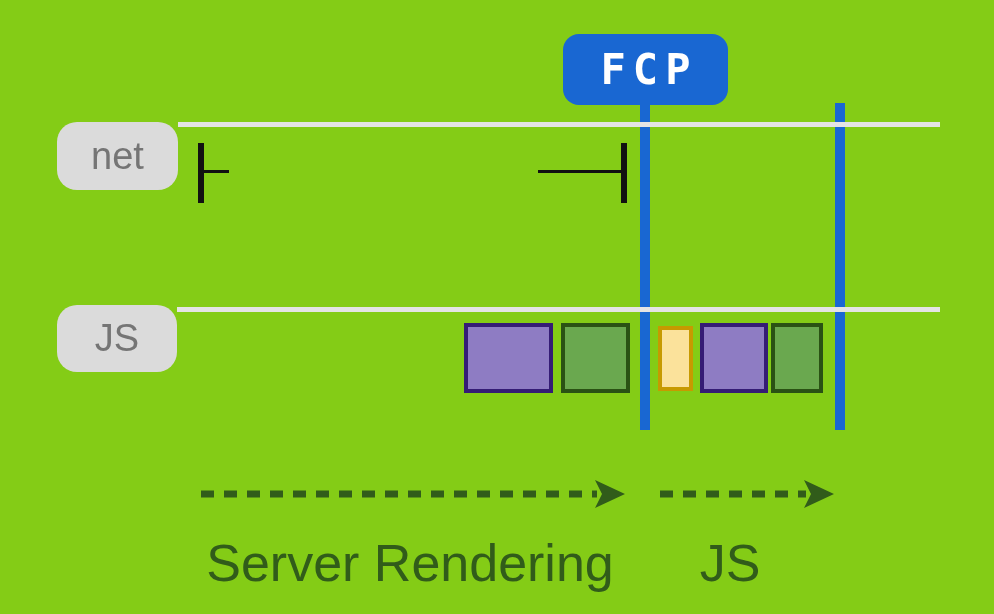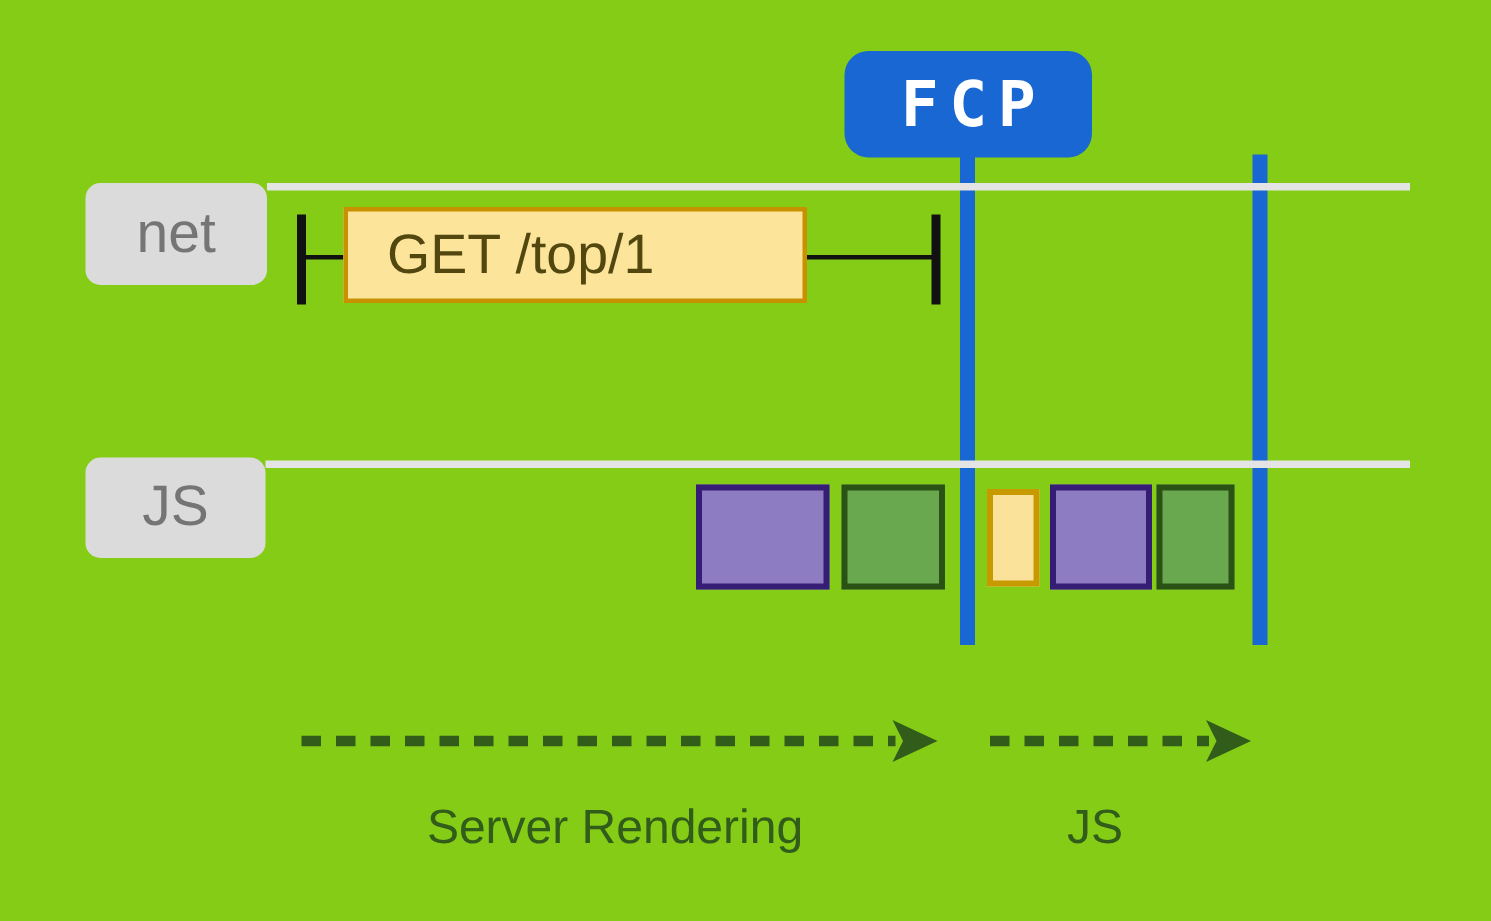--- a/index.html
+++ b/index.html
@@ -44,21 +44,21 @@
     height: 5px;
     background: var(--lane-gray);
   }
   .rail-net { left: 178px; top: 122px; width: 762px; }
   .rail-js  { left: 177px; top: 307px; width: 763px; }
   
   .lane-label {
     position: absolute;
     background: var(--label-box-gray);
     color: var(--label-text-gray);
-    border-radius: 10px;
+    border-radius: 20px;
     display: flex;
     align-items: center;
     justify-content: center;
     font-size: 38px;
   }
   .label-net { left: 57px; top: 122px; width: 121px; height: 68px; }
   .label-js  { left: 57px; top: 305px; width: 120px; height: 67px; }
   
   .whisker-cap {
     position: absolute;
@@ -100,21 +100,21 @@
   .js-block.green  { background: var(--script-green-fill);  border: 4px solid var(--script-green-border); }
   .js-block.yellow { background: var(--script-yellow-fill); border: 4px solid var(--script-yellow-border); }
   
   .arrows-svg { position: absolute; left: 0; top: 0; }
   .dash-line { stroke: var(--phase-green); stroke-width: 7; }
   .arrow-head { fill: var(--phase-green); }
   .phase-label {
     position: absolute;
     top: 533px;
     color: var(--phase-green);
-    font-size: 32px;
+    font-size: 52px;
     text-align: center;
   }
   .phase-server { left: 200px; width: 420px; }
   .phase-js     { left: 630px; width: 200px; }
 </style>
 </head>
 <body>
 
 <div class="stage" style="--marker-blue: #1967D2; --lane-gray: #E4E4E4; --label-box-gray: #DBDBDB; --label-text-gray: #757575; --request-fill: #FCE59B; --request-border: #C79100; --request-text: #51470F; --script-purple-fill: #8E7CC3; --script-purple-border: #351C75; --script-green-fill: #6AA84F; --script-green-border: #2A5214; --script-yellow-fill: #FBE29B; --script-yellow-border: #C79A00; --phase-green: #315C1A;">
 
@@ -123,21 +123,20 @@
   <div class="marker-line line-tti"></div>
 
   <div class="lane-rail rail-net"></div>
   <div class="lane-rail rail-js"></div>
 
   <div class="lane-label label-net">net</div>
   <div class="lane-label label-js">JS</div>
 
   <div class="whisker-cap cap-left"></div>
   <div class="whisker-conn conn-left"></div>
-  <div class="request-bar">GET /top/1</div>
   <div class="whisker-conn conn-right"></div>
   <div class="whisker-cap cap-right"></div>
 
   <div>
       <div class="js-block purple" style="left: 464px; top: 323px; width: 89px; height: 70px;"></div>
       <div class="js-block green" style="left: 561px; top: 323px; width: 69px; height: 70px;"></div>
       <div class="js-block yellow" style="left: 658px; top: 326px; width: 35px; height: 65px;"></div>
       <div class="js-block purple" style="left: 700px; top: 323px; width: 68px; height: 70px;"></div>
       <div class="js-block green" style="left: 771px; top: 323px; width: 52px; height: 70px;"></div>
     </div>

